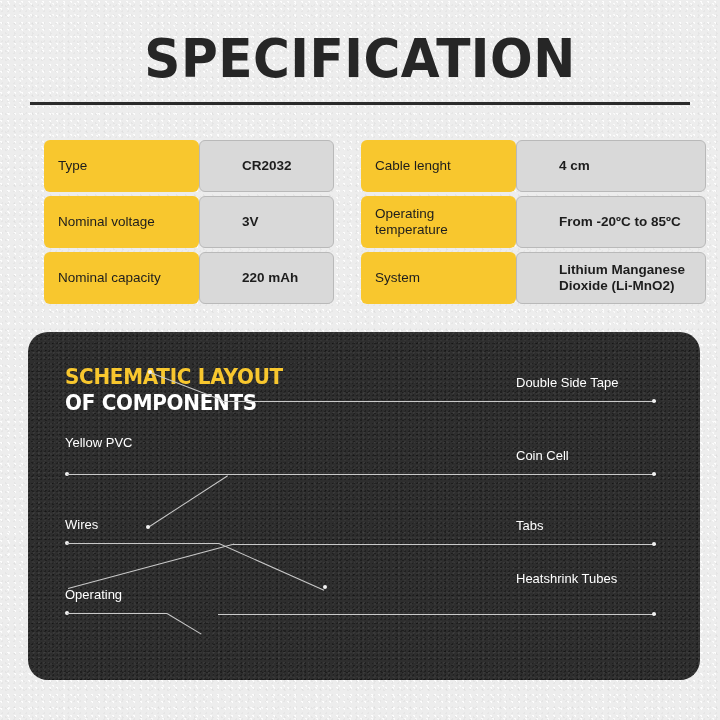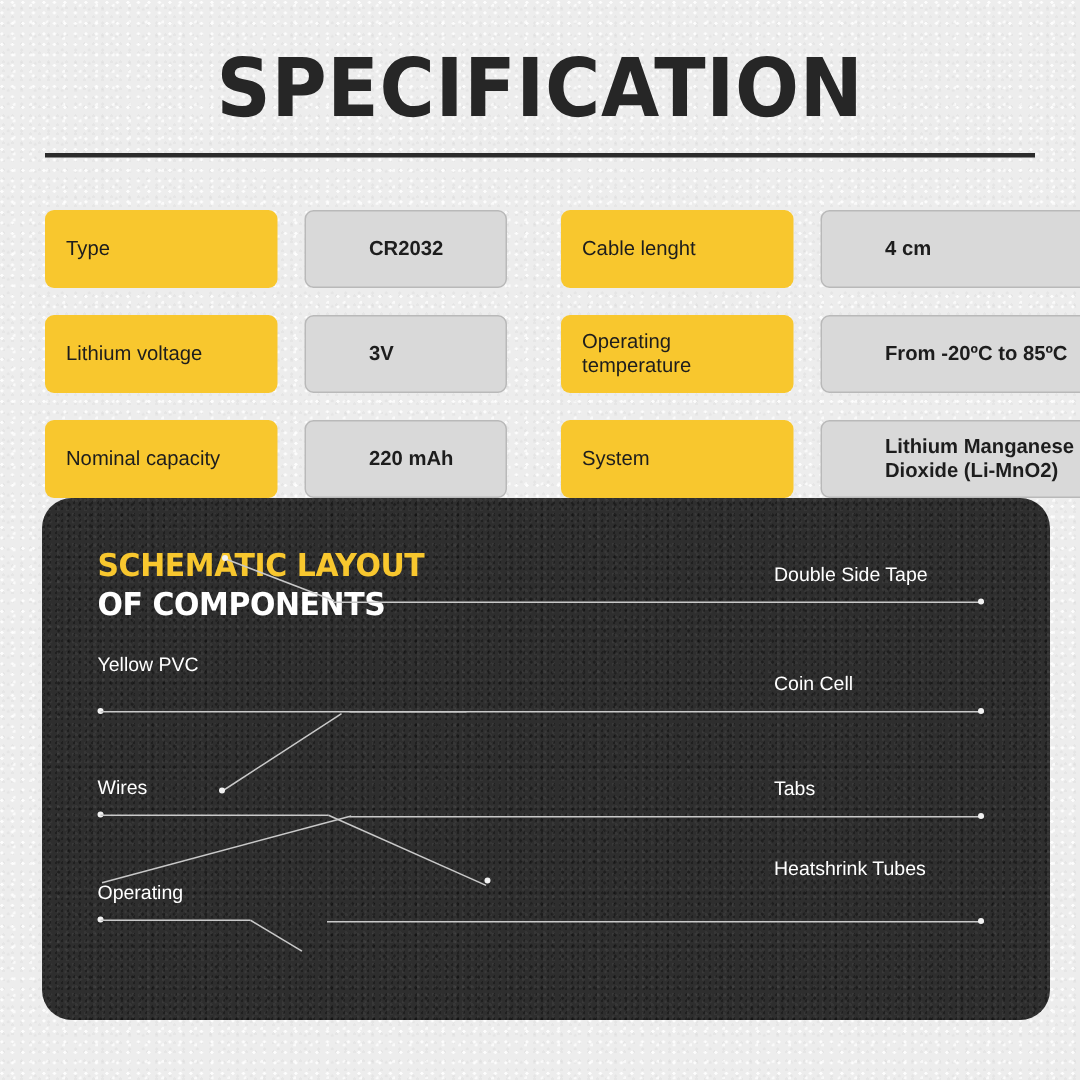--- a/index.html
+++ b/index.html
@@ -42,28 +42,27 @@
   #title-rule {
     position: absolute;
     left: 30px; top: 102px;
     width: 660px; height: 3px;
     background: #2b2b2b;
   }
 
   
   #spec-table {
     position: absolute;
-    left: 30px; top: 140px;
+    left: 44px; top: 140px;
     width: 662px; height: 168px;
     display: grid;
     grid-template-columns: 155px 135px 1fr 155px 190px;
     grid-template-rows: 52px 52px 52px;
     column-gap: 0;
     row-gap: 4px;
-    gap: 18px;
   }
   .cell {
     display: flex;
     align-items: center;
     border-radius: 6px;
     padding: 0 14px;
     font-size: 13.5px;
     line-height: 16px;
   }
   .cell.label {
@@ -149,21 +148,21 @@
 <body>
 
 <div id="page"></div>
 
 <div id="title">SPECIFICATION</div>
 <div id="title-rule"></div>
 
 <div id="spec-table">
   <div class="cell label c1 r1">Type</div>
   <div class="cell value c2 r1">CR2032</div>
-  <div class="cell label c1 r2">Lithium voltage</div>
+  <div class="cell label c1 r2">Nominal voltage</div>
   <div class="cell value c2 r2">3V</div>
   <div class="cell label c1 r3">Nominal capacity</div>
   <div class="cell value c2 r3">220 mAh</div>
 
   <div class="cell label c4 r1">Cable lenght</div>
   <div class="cell value c5 r1">4 cm</div>
   <div class="cell label c4 r2">Operating temperature</div>
   <div class="cell value c5 r2">From -20ºC to 85ºC</div>
   <div class="cell label c4 r3">System</div>
   <div class="cell value c5 r3">Lithium Manganese Dioxide (Li-MnO2)</div>

